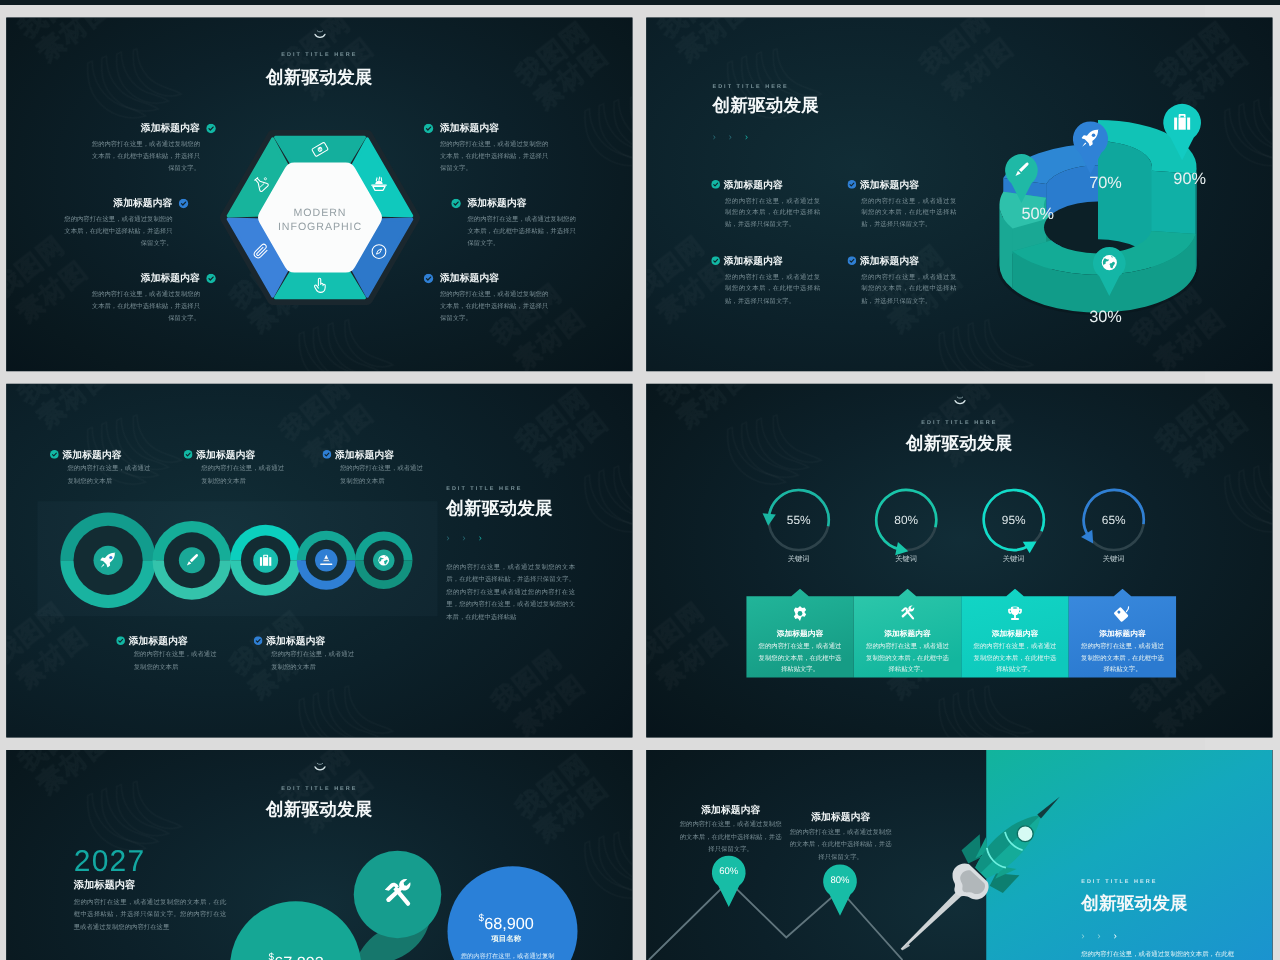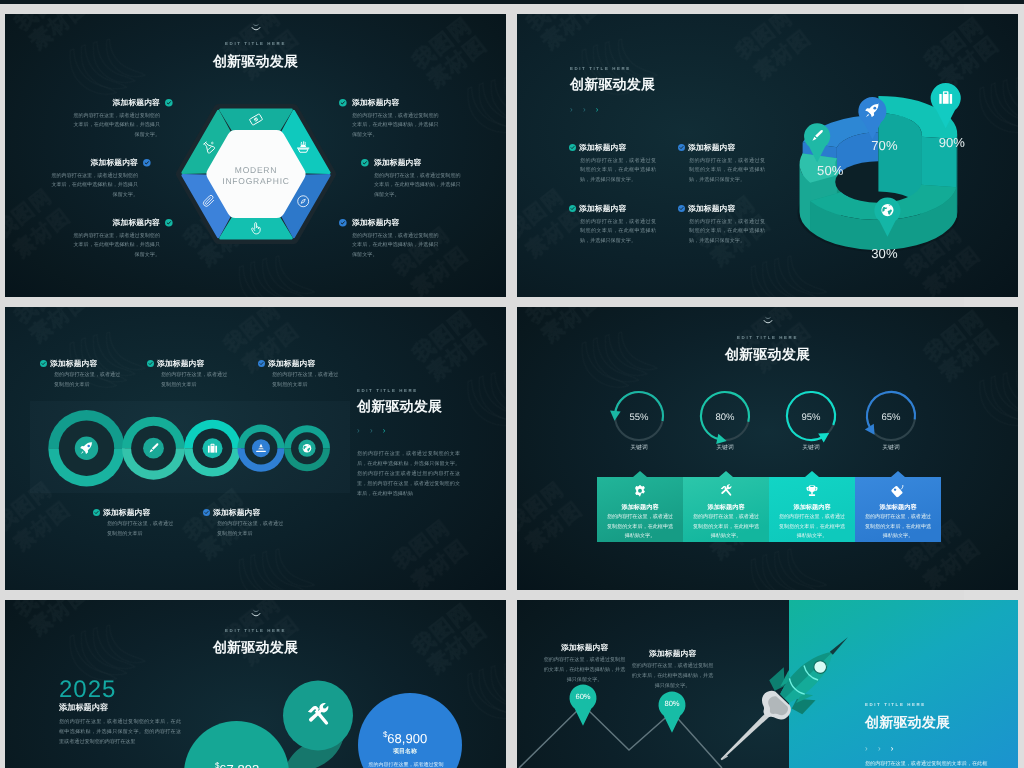--- a/index.html
+++ b/index.html
@@ -526,21 +526,21 @@
       <svg class="wm">
           <rect width="501" height="283" fill="url(#wmtile)"></rect>
         </svg>
       <svg style="position:absolute;left:244px;top:9px;width:14px;height:14px" viewBox="0 0 28 28">
         <path d="M6 9 A9.2 9.2 0 0 0 22 9" fill="none" stroke="#d4e2e5" stroke-width="1.9" stroke-linecap="round"></path>
         <path d="M9.6 3.4 A6.0 6.0 0 0 0 18.4 3.4" fill="none" stroke="#7d939a" stroke-width="1.6" stroke-linecap="round"></path>
       </svg>
       <div class="eyebrow" style="position:absolute;left:0;top:28px;width:501px;text-align:center">EDIT TITLE HERE</div>
       <div class="stitle" style="position:absolute;left:0;top:39px;width:501px;text-align:center">创新驱动发展</div>
       <div id="s5body">
-          <div style="position:absolute;left:54px;top:76px;font-size:24px;color:#13a8a2;letter-spacing:1px;font-weight:400">2025</div>
+          <div style="position:absolute;left:54px;top:76px;font-size:24px;color:#13a8a2;letter-spacing:1px;font-weight:400">2027</div>
           <div style="position:absolute;left:54px;top:103px;font-size:8.2px;color:#eef3f4;font-weight:700">添加标题内容</div>
           <div class="itembody" style="position:absolute;left:54px;top:118px;width:122px;text-align:justify">您的内容打在这里，或者通过复制您的文本后，在此框中选择粘贴，并选择只保留文字。您的内容打在这里或者通过复制您的内容打在这里</div>
           <svg id="bubsvg" style="position:absolute;left:150px;top:60px;width:340px;height:110px" viewBox="0 0 680 220">
             <path d="M216,300 C250,250 258,190 300,170 C340,150 352,130 370,80 C400,160 360,210 300,222 C258,230 240,262 216,300 Z" fill="#16776c"></path>
             <circle cx="326" cy="111" r="70" fill="#169d8e"></circle>
             <circle cx="163" cy="227" r="105" fill="#15a795"></circle>
             <circle cx="510" cy="170" r="104" fill="#2a80d8"></circle>
             <use href="#i-tools" x="300" y="85" width="52" height="52" color="#ffffff"></use>
           </svg>
           <div style="position:absolute;left:182px;top:161px;width:100px;text-align:center;font-size:13px;color:#fff"><span style="font-size:8px;vertical-align:6px">$</span><span>67,892</span></div>

